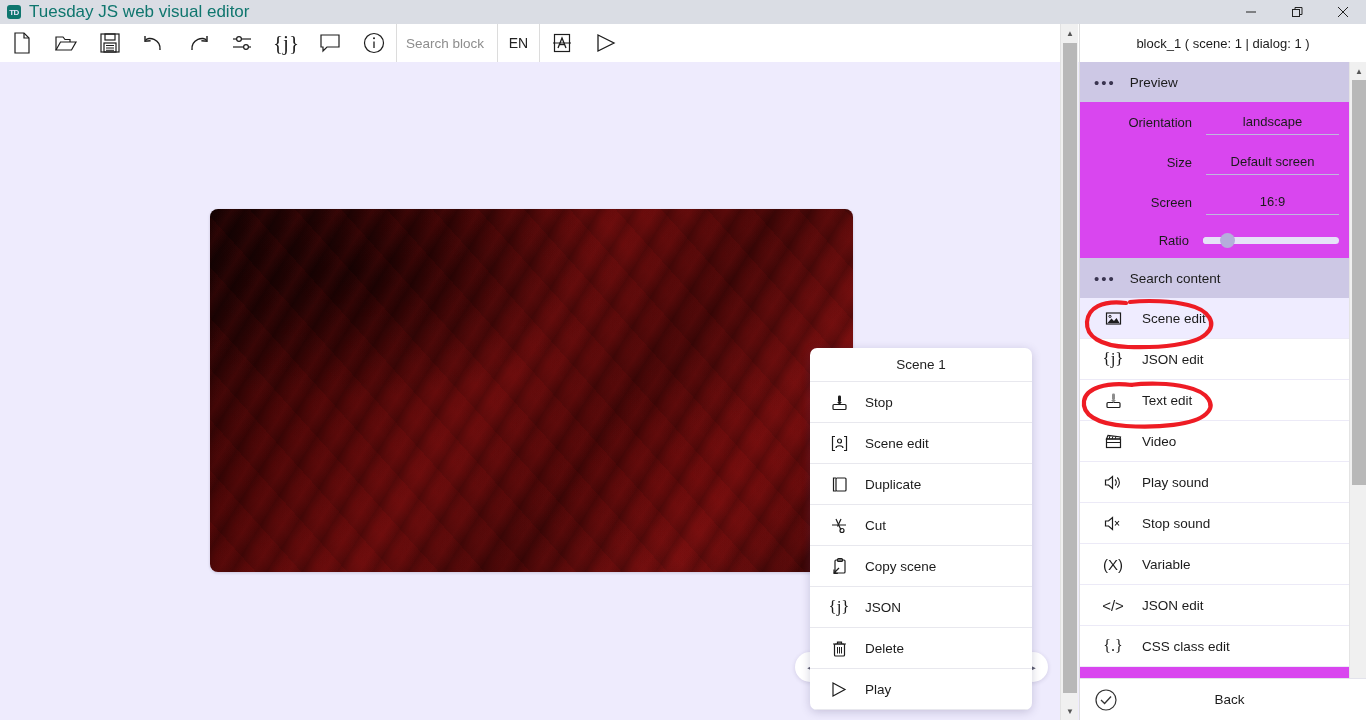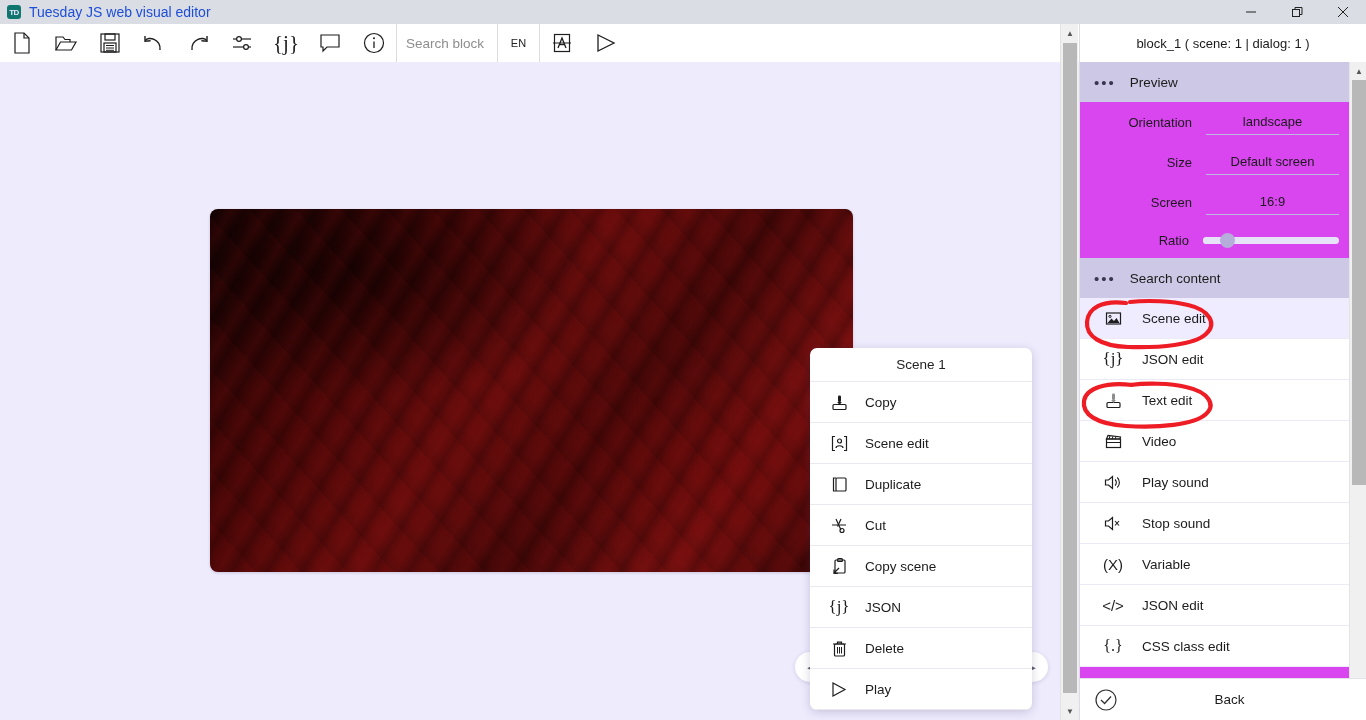--- a/index.html
+++ b/index.html
@@ -17,21 +17,21 @@
     background: #dadde4;
     display: flex; align-items: center;
   }
   .tb-icon {
     width: 14px; height: 14px; margin-left: 7px; margin-right: 8px;
     background: #0f766e; border-radius: 3px;
     display: flex; align-items: center; justify-content: center;
     color: #e9e5fb; font-size: 8px; font-weight: bold;
     letter-spacing: -0.5px;
   }
-  .tb-title { font-size: 14px; color: #1d4ed8; }
+  .tb-title { font-size: 17px; color: #0f766e; }
   .tb-ctrls { margin-left: auto; display: flex; height: 24px; }
   .tb-btn {
     width: 46px; height: 24px;
     display: flex; align-items: center; justify-content: center;
     color: #222; font-size: 12px;
   }
   .tb-btn svg { display: block; }
 
   
   .toolbar {
@@ -51,21 +51,21 @@
     padding-left: 9px; overflow: hidden;
   }
   .searchbox input {
     border: 0; outline: 0; width: 100%; font-size: 13.5px;
     font-family: "Liberation Sans", sans-serif; color: #333;
     background: transparent;
   }
   .searchbox input::placeholder { color: #8d8d8d; }
   .langbox {
     width: 41px; height: 38px; display: flex; align-items: center;
-    justify-content: center; font-size: 11px; color: #222;
+    justify-content: center; font-size: 14px; color: #222;
   }
 
   
   .canvas {
     position: absolute; top: 62px; left: 0; width: 1060px; height: 658px;
     background: #eeebfd; overflow: hidden;
   }
   .scene-thumb {
     position: absolute; left: 210px; top: 147px;
     width: 643px; height: 363px;
@@ -320,21 +320,21 @@
     <div class="ctx-title">Scene 1</div>
 
     <div class="ctx-item">
       <span class="ctx-ico">
         <svg width="19" height="19" viewBox="0 0 19 19">
             <rect x="3" y="11.5" width="13" height="5" rx="1" fill="none" stroke="#1d1d1d" stroke-width="1.2"></rect>
             <rect x="8" y="2.5" width="3" height="6.5" rx="1.2" fill="#1d1d1d"></rect>
             <polygon points="9.5,12 7.2,9 11.8,9" fill="#1d1d1d"></polygon>
           </svg>
       </span>
-      <span class="ctx-lbl">Copy</span>
+      <span class="ctx-lbl">Stop</span>
     </div>
 
     <div class="ctx-item">
       <span class="ctx-ico">
         <svg width="19" height="19" viewBox="0 0 19 19">
             <polyline points="5,2.5 2.5,2.5 2.5,16.5 5,16.5" fill="none" stroke="#1d1d1d" stroke-width="1.2"></polyline>
             <polyline points="14,2.5 16.5,2.5 16.5,16.5 14,16.5" fill="none" stroke="#1d1d1d" stroke-width="1.2"></polyline>
             <circle cx="9.5" cy="7" r="2" fill="none" stroke="#1d1d1d" stroke-width="1.2"></circle>
             <path d="M6 14 c0-3 7-3 7 0" fill="none" stroke="#1d1d1d" stroke-width="1.2"></path>
           </svg>

